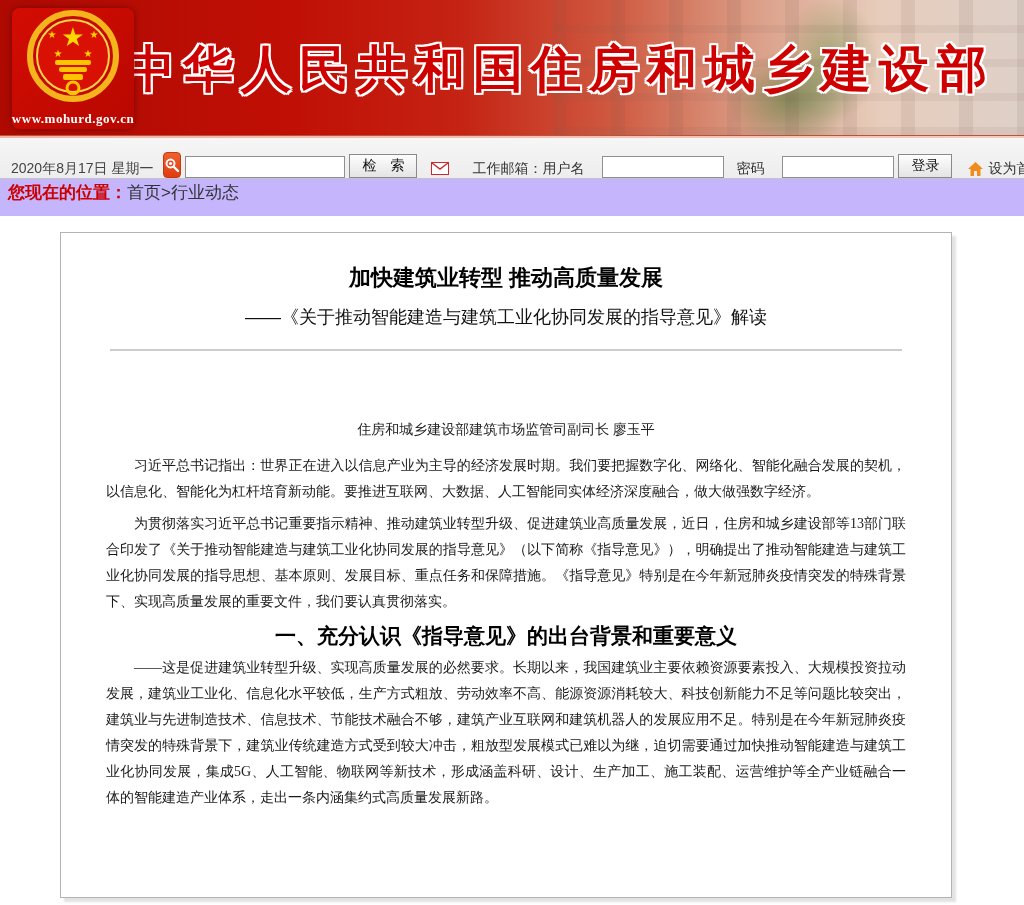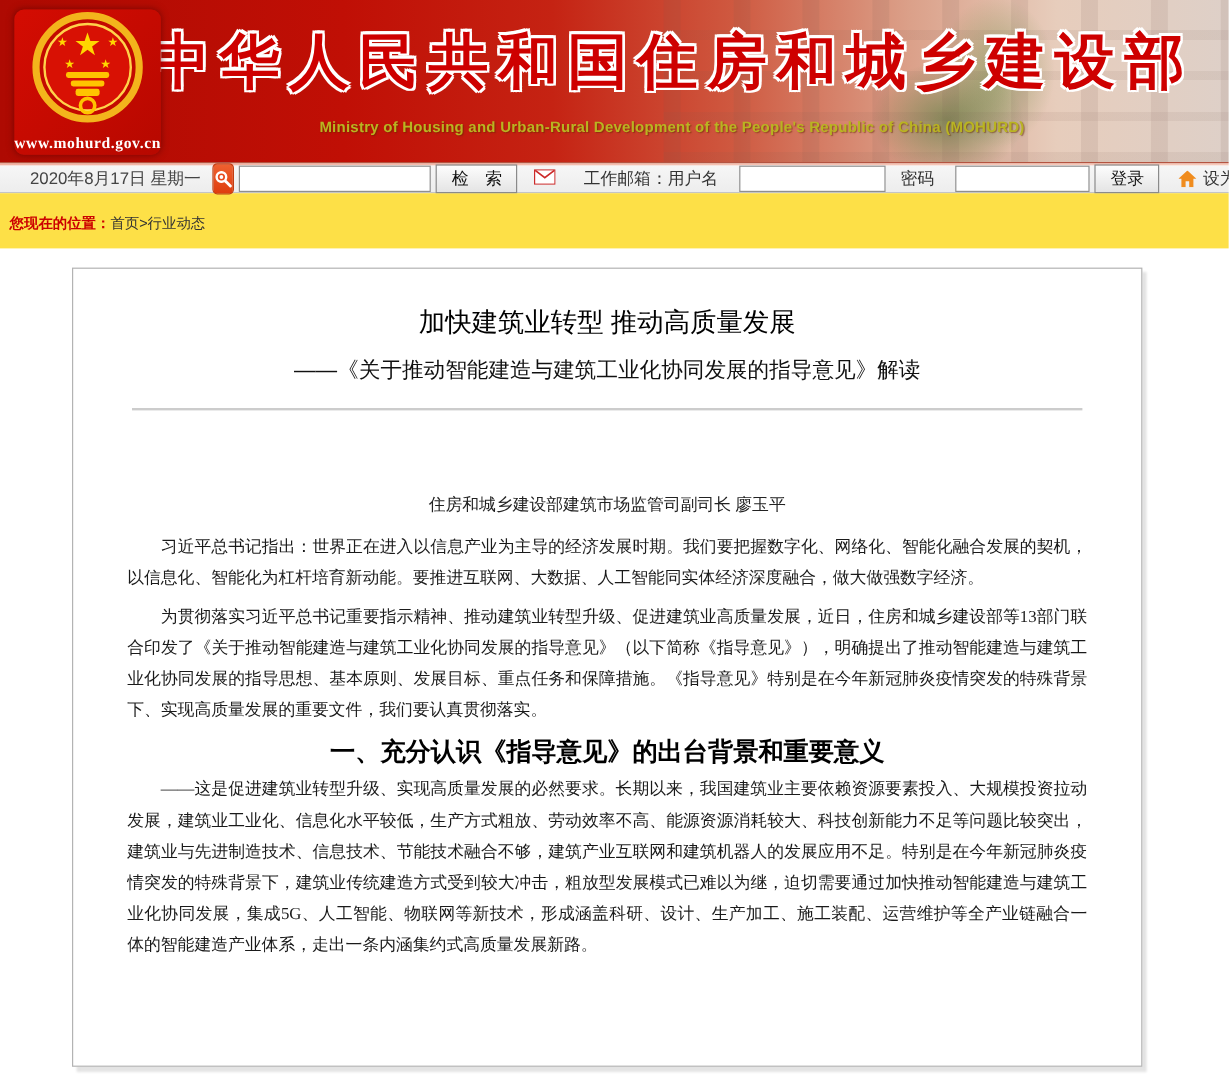--- a/index.html
+++ b/index.html
@@ -33,37 +33,37 @@
     position: absolute; left: 12px; top: 8px; width: 122px; height: 121px;
     background: linear-gradient(135deg, #d40c02, #b70800);
     border-radius: 8px; box-shadow: 0 0 6px rgba(80,0,0,.6);
     display: flex; flex-direction: column; align-items: center; justify-content: flex-start;
     z-index: 2;
   }
   .emblem-url {
     color: #ffffff; font-family: "Liberation Serif", serif; font-weight: bold;
     font-size: 13px; letter-spacing: .5px; margin-top: 1px;
   }
-  .banner-titles { position: relative; z-index: 1; margin-left: 96px; text-align: center; padding-top: 18px; }
+  .banner-titles { position: relative; z-index: 1; margin-left: 96px; text-align: center; padding-top: 36px; }
   .banner-title-cn {
     font-size: 50px; font-weight: bold; color: #ce0000; letter-spacing: 8px;
     font-family: "Liberation Sans", sans-serif; white-space: nowrap;
     text-shadow: -2px 0 #fff, 2px 0 #fff, 0 -2px #fff, 0 2px #fff,
                  -2px -2px #fff, 2px 2px #fff, -2px 2px #fff, 2px -2px #fff;
   }
   .banner-title-en {
     margin-top: 14px; font-size: 12.5px; font-weight: bold; color: #b9b421;
     text-shadow: 1px 1px 1px rgba(100,40,0,.55); letter-spacing: .2px; white-space: nowrap;
   }
 
   
   .toolbar {
-    height: 23px; background: linear-gradient(#f6f6f6, #ededed);
+    height: 41px; background: linear-gradient(#f6f6f6, #ededed);
     border-bottom: 1px solid #c4c4c4;
-    display: flex; align-items: center; padding: 0 23px;
+    display: flex; align-items: flex-end; padding: 0 9px;
     font-size: 14px; color: #333; white-space: nowrap;
   }
   .tb-date { margin: 0 10px 0 2px; color: #444; }
   .tb-search-btn-icon {
     width: 26px; height: 26px; border-radius: 4px; border: 1px solid #c23c10;
     background: linear-gradient(#ef6130, #df3d0e);
     display: inline-flex; align-items: center; justify-content: center;
     margin-right: 4px; cursor: pointer;
   }
   .tb-input {
@@ -75,33 +75,33 @@
   .tb-btn {
     height: 24px; padding: 0 12px; margin-left: 4px;
     background: linear-gradient(#fdfdfd, #e4e4e4);
     border: 1px solid #8a8a8a; font-size: 14px; color: #111; cursor: pointer;
   }
   .tb-label { margin: 0 18px; }
   .tb-iconlink { display: inline-flex; align-items: center; margin-left: 16px; cursor: pointer; color: #333; }
   .tb-iconlink svg, .tb-mail-icon { margin-right: 5px; }
 
   
-  .breadcrumb { padding: 17px 8px 12px; font-size: 12px; color: #333; background: #fde047; }
+  .breadcrumb { padding: 2px 8px 12px; font-size: 17px; color: #333; background: #c4b5fd; }
   .crumb-prefix { color: #cc0000; font-weight: bold; }
   .crumb-path { color: #333; cursor: pointer; }
 
   
   .article-box {
     width: 892px; margin: 16px 0 0 60px;
     background: #fff; border: 1px solid #b3b3b3;
     box-shadow: 4px 4px 2px #e3e3e3;
     padding: 30px 45px 80px;
   }
   .article-title {
-    margin: 0; font-size: 22px; line-height: 30px; font-weight: normal; text-align: center; color: #000;
+    margin: 0; font-size: 22px; line-height: 30px; font-weight: bold; text-align: center; color: #000;
     font-family: "Liberation Sans", sans-serif;
   }
   .article-subtitle {
     margin: 12px 0 0; font-size: 18px; line-height: 24px; font-weight: 400; text-align: center; color: #111;
     font-family: "Liberation Sans", sans-serif;
   }
   .article-divider { height: 2px; background: #cccccc; margin: 20px 4px 0; }
   .article-author {
     text-align: center; font-size: 14px; color: #222; margin: 70px 0 14px;
     font-family: "Liberation Serif", serif;
@@ -132,21 +132,20 @@
       <text x="63" y="49" font-size="10" text-anchor="middle" fill="#ffd700">★</text>
       <rect x="30" y="52" width="36" height="5" rx="2" fill="#ffc400"></rect>
       <rect x="34" y="59" width="28" height="5" rx="2" fill="#ffc400"></rect>
       <rect x="38" y="66" width="20" height="6" rx="2" fill="#ffc400"></rect>
       <circle cx="48" cy="80" r="6" fill="none" stroke="#ffc400" stroke-width="3"></circle>
     </svg>
     <div class="emblem-url">www.mohurd.gov.cn</div>
   </div>
   <div class="banner-titles">
     <div class="banner-title-cn">中华人民共和国住房和城乡建设部</div>
-    <div class="banner-title-en">Ministry of Housing and Urban-Rural Development of the People's Republic of China (MOHURD)</div>
   </div>
 </div>
 <div class="banner-edge"></div>
 
 <div class="toolbar">
   <span class="tb-date">2020年8月17日 星期一</span>
 
   <span class="tb-search-btn-icon">
     <svg width="16" height="16" viewBox="0 0 16 16">
       <circle cx="6.5" cy="6.5" r="4.5" fill="#fff" stroke="#fff" stroke-width="1"></circle>

